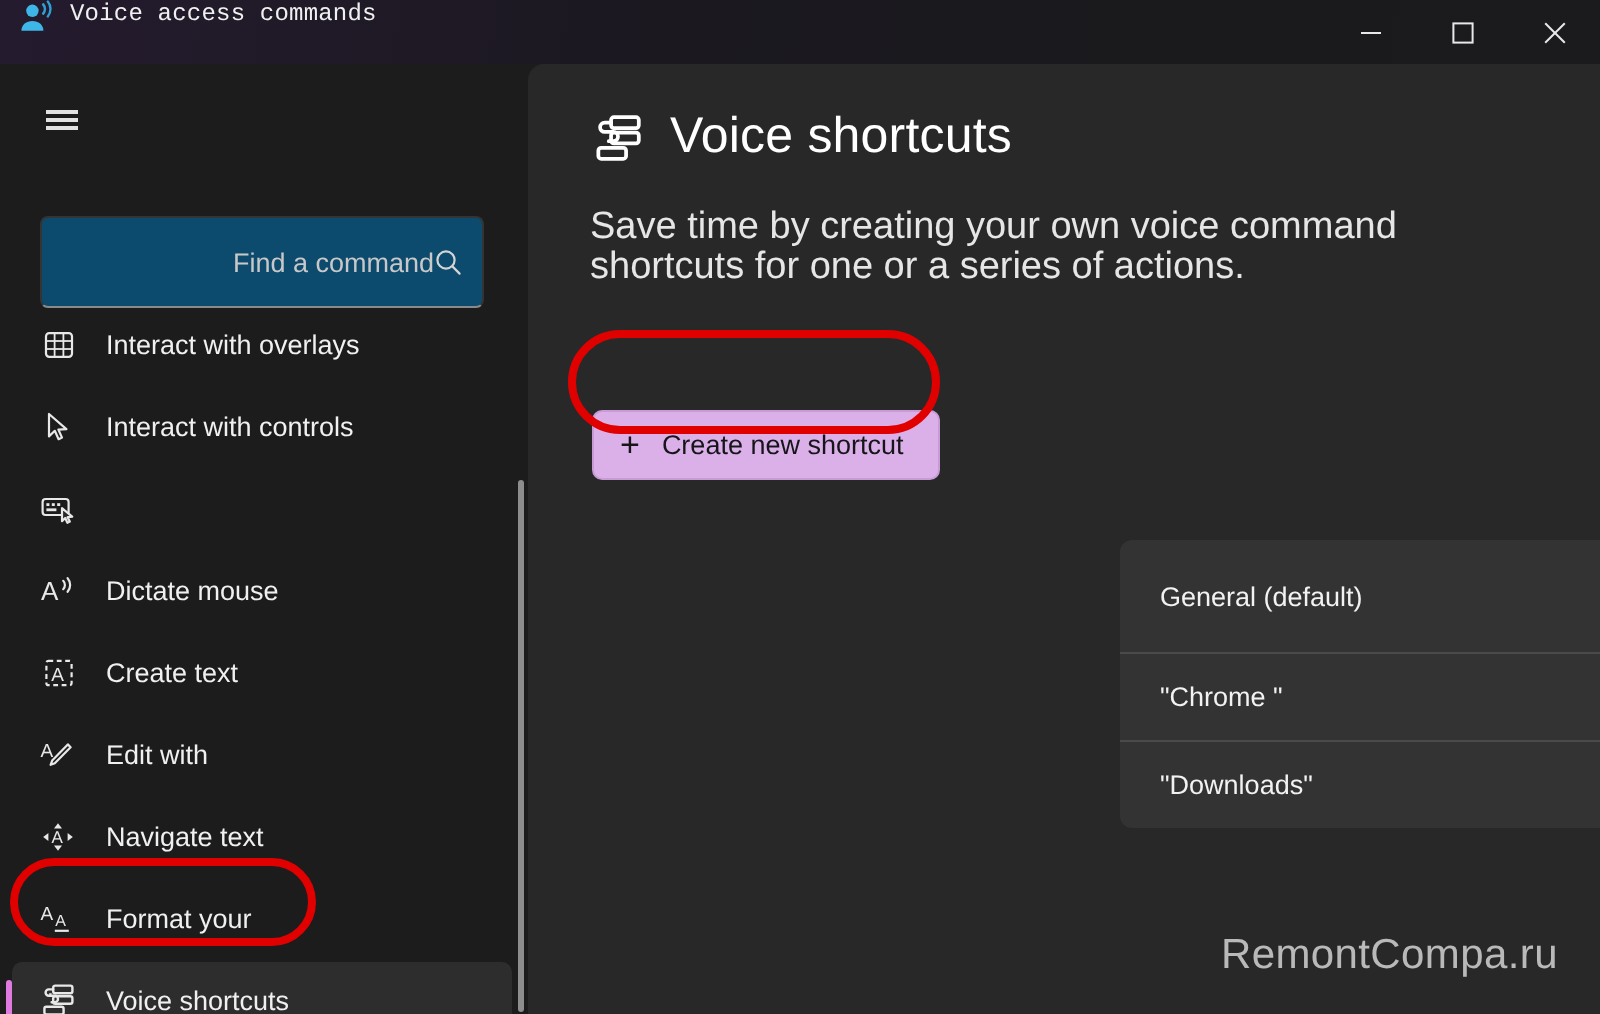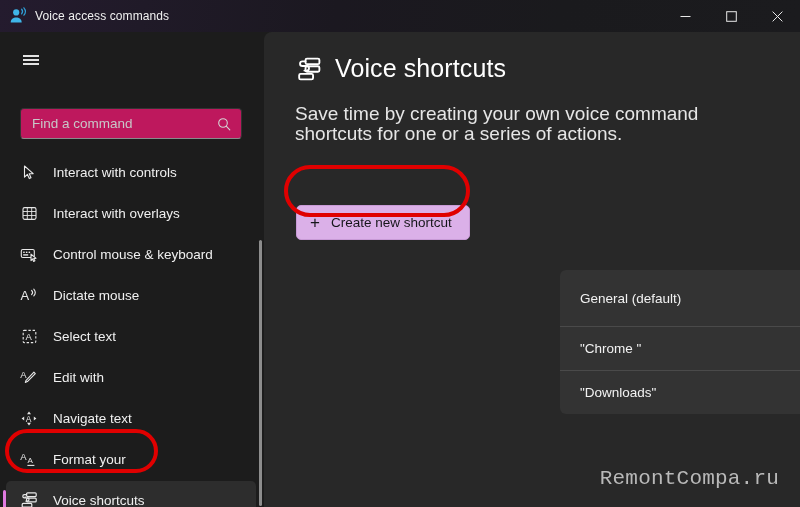--- a/index.html
+++ b/index.html
@@ -19,21 +19,22 @@
     background: #1c1c1c;
   }
 
   
   .titlebar {
     position: absolute;
     left: 0; top: 0;
     width: 800px; height: 32px;
     background: linear-gradient(100deg, #241b2e 0%, #201a28 18%, #1b1820 42%, #1a1a1d 70%, #1b1b1e 100%);
     display: flex;
-    align-items: center;
+    align-items: flex-start;
+    font-family: Liberation Mono, monospace;
   }
   .titlebar-icon {
     width: 18px; height: 18px;
     margin-left: 9px;
     margin-right: 8px;
     position: relative;
     flex: 0 0 auto;
   }
   .titlebar-title {
     font-size: 12px;
@@ -72,28 +73,29 @@
   }
   .hamburger span {
     display: block;
     width: 16px; height: 1.5px;
     background: #e2e2e2;
     margin: 2.4px 0;
   }
   .search-box {
     position: absolute;
     left: 20px; top: 76px;
-    width: 222px; height: 31px;
-    background: #be185d;
+    width: 222px; height: 46px;
+    background: #0c4a6e;
     border: 1px solid #343434;
     border-bottom: 1px solid #8a8a8a;
     border-radius: 4px;
     display: flex;
     align-items: center;
     box-sizing: border-box;
+    text-align: right;
   }
   .search-placeholder {
     font-size: 13.5px;
     color: #c8c8c8;
     margin-left: 11px;
     flex: 1;
   }
   .search-icon {
     margin-right: 10px;
     display: flex;
@@ -250,21 +252,21 @@
     border: 4px solid #e00000;
     border-radius: 26px;
     pointer-events: none;
   }
   #annot-create { left: 284px; top: 165px; width: 178px; height: 44px; }
   #annot-nav { left: 5px; top: 429px; width: 145px; height: 36px; }
 
   .watermark {
     position: absolute;
     right: 21px; bottom: 17px;
-    font-family: Liberation Mono, monospace;
+    font-family: Liberation Sans, sans-serif;
     font-size: 21px;
     color: #b9b9b9;
     letter-spacing: 0.2px;
     white-space: nowrap;
   }
 </style>
 </head>
 <body>
 
 <div id="app">
@@ -317,72 +319,71 @@
           <line x1="9.2" y1="9.2" x2="12.8" y2="12.8" stroke="currentColor" stroke-width="1.1" stroke-linecap="round"></line>
         </svg>
       </div>
     </div>
 
     <div class="navlist">
 
       <div class="nav-item">
         <div class="nav-icon">
           <svg width="17" height="17" viewBox="0 0 17 17">
-              <path d="M3.5 2 L3.5 13.2 L6.4 10.4 L8.3 14.6 L10 13.8 L8.2 9.8 L12.2 9.6 Z" fill="none" stroke="currentColor" stroke-width="1.1" stroke-linejoin="round"></path>
-            </svg>
-        </div>
-        <div class="nav-label">Interact with controls</div>
-      </div>
-
-      <div class="nav-item">
-        <div class="nav-icon">
-          <svg width="17" height="17" viewBox="0 0 17 17">
             <rect x="2" y="2.6" width="13" height="11.8" rx="1.6" fill="none" stroke="currentColor" stroke-width="1.1"></rect>
             <line x1="6.3" y1="2.6" x2="6.3" y2="14.4" stroke="currentColor" stroke-width="0.9"></line>
             <line x1="10.7" y1="2.6" x2="10.7" y2="14.4" stroke="currentColor" stroke-width="0.9"></line>
             <line x1="2" y1="6.5" x2="15" y2="6.5" stroke="currentColor" stroke-width="0.9"></line>
             <line x1="2" y1="10.5" x2="15" y2="10.5" stroke="currentColor" stroke-width="0.9"></line>
           </svg>
         </div>
         <div class="nav-label">Interact with overlays</div>
+      </div>
+
+      <div class="nav-item">
+        <div class="nav-icon">
+          <svg width="17" height="17" viewBox="0 0 17 17">
+              <path d="M3.5 2 L3.5 13.2 L6.4 10.4 L8.3 14.6 L10 13.8 L8.2 9.8 L12.2 9.6 Z" fill="none" stroke="currentColor" stroke-width="1.1" stroke-linejoin="round"></path>
+            </svg>
+        </div>
+        <div class="nav-label">Interact with controls</div>
       </div>
 
       <div class="nav-item">
         <div class="nav-icon">
           <svg width="18" height="17" viewBox="0 0 18 17">
             <rect x="1.3" y="3.5" width="13" height="8" rx="1.5" fill="none" stroke="currentColor" stroke-width="1.1"></rect>
             <rect x="3.2" y="5.6" width="1.5" height="1.4" fill="currentColor"></rect>
             <rect x="5.9" y="5.6" width="1.5" height="1.4" fill="currentColor"></rect>
             <rect x="8.6" y="5.6" width="1.5" height="1.4" fill="currentColor"></rect>
             <rect x="3.2" y="8.2" width="5" height="1.4" fill="currentColor"></rect>
             <path d="M11 8.1 L11 14.6 L12.6 13 L13.7 15.4 L14.9 14.8 L13.8 12.6 L16.1 12.3 Z" fill="#282828" stroke="currentColor" stroke-width="1.1" stroke-linejoin="round"></path>
           </svg>
         </div>
-        <div class="nav-label">Control mouse &amp; keyboard</div>
       </div>
 
       <div class="nav-item">
         <div class="nav-icon">
           <svg width="18" height="17" viewBox="0 0 18 17">
             <text x="0.5" y="13.2" font-family="Liberation Sans, sans-serif" font-size="13" fill="currentColor">A</text>
             <path d="M11.6 3.4a3 3 0 0 1 0 4.2" stroke="currentColor" stroke-width="1.1" fill="none" stroke-linecap="round"></path>
             <path d="M13.8 2.1a5.2 5.2 0 0 1 0 6.8" stroke="currentColor" stroke-width="1.1" fill="none" stroke-linecap="round"></path>
           </svg>
         </div>
         <div class="nav-label">Dictate mouse</div>
       </div>
 
       <div class="nav-item">
         <div class="nav-icon">
           <svg width="17" height="17" viewBox="0 0 17 17">
             <rect x="2.2" y="2.4" width="12.6" height="12.2" rx="1" fill="none" stroke="currentColor" stroke-width="1.1" stroke-dasharray="2.4 1.8"></rect>
             <text x="4.6" y="12.4" font-family="Liberation Sans, sans-serif" font-size="9.5" fill="currentColor">A</text>
           </svg>
         </div>
-        <div class="nav-label">Select text</div>
+        <div class="nav-label">Create text</div>
       </div>
 
       <div class="nav-item">
         <div class="nav-icon">
           <svg width="18" height="17" viewBox="0 0 18 17">
             <text x="0.3" y="9.4" font-family="Liberation Sans, sans-serif" font-size="9.5" fill="currentColor">A</text>
             <path d="M13.9 3.2 L15.3 4.6 L7.4 12.6 L5.3 13.4 L6.1 11.3 Z" fill="none" stroke="currentColor" stroke-width="1.1" stroke-linejoin="round"></path>
           </svg>
         </div>
         <div class="nav-label">Edit with</div>

